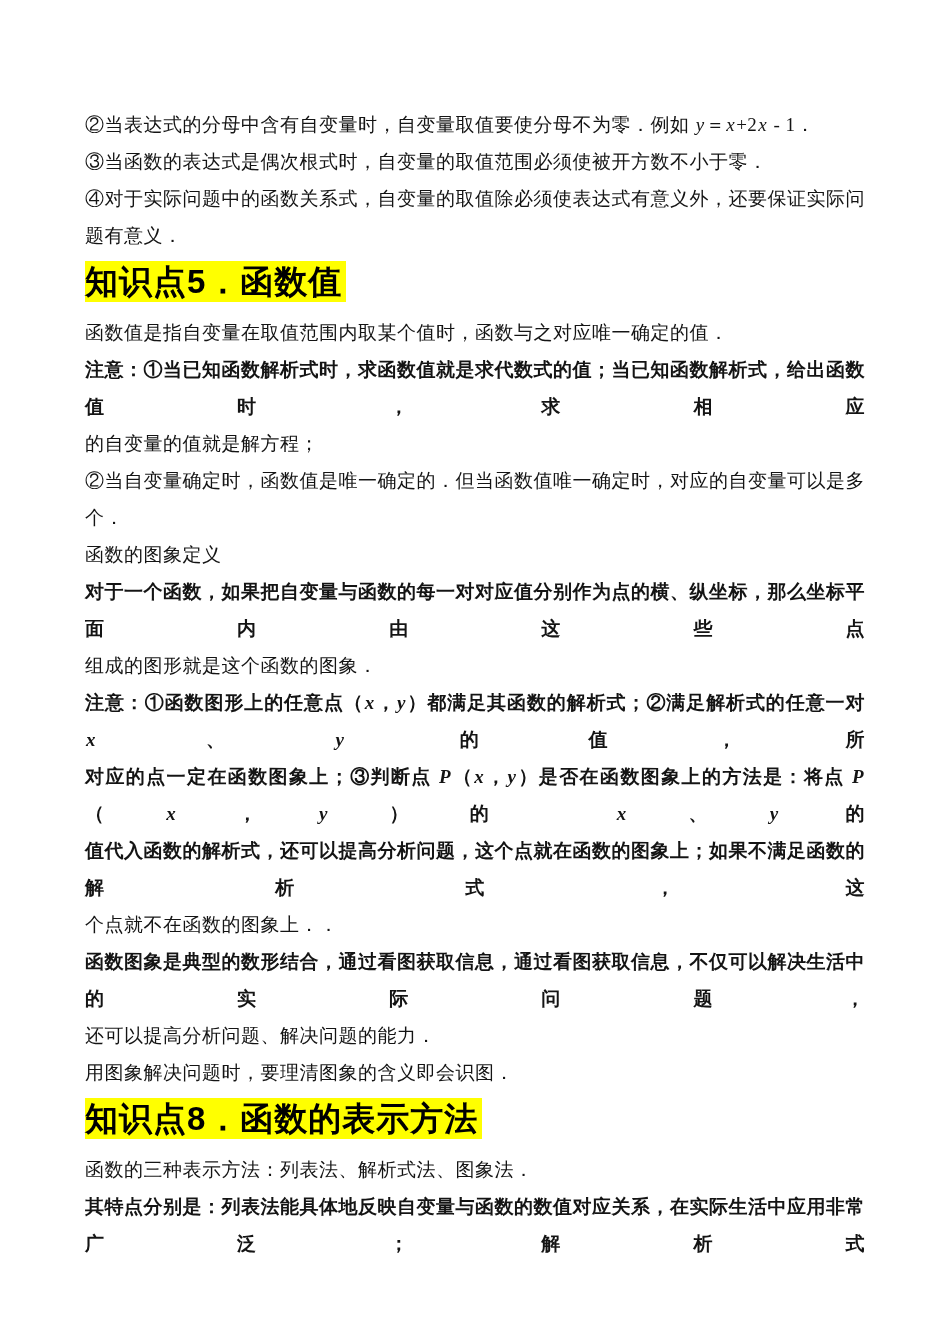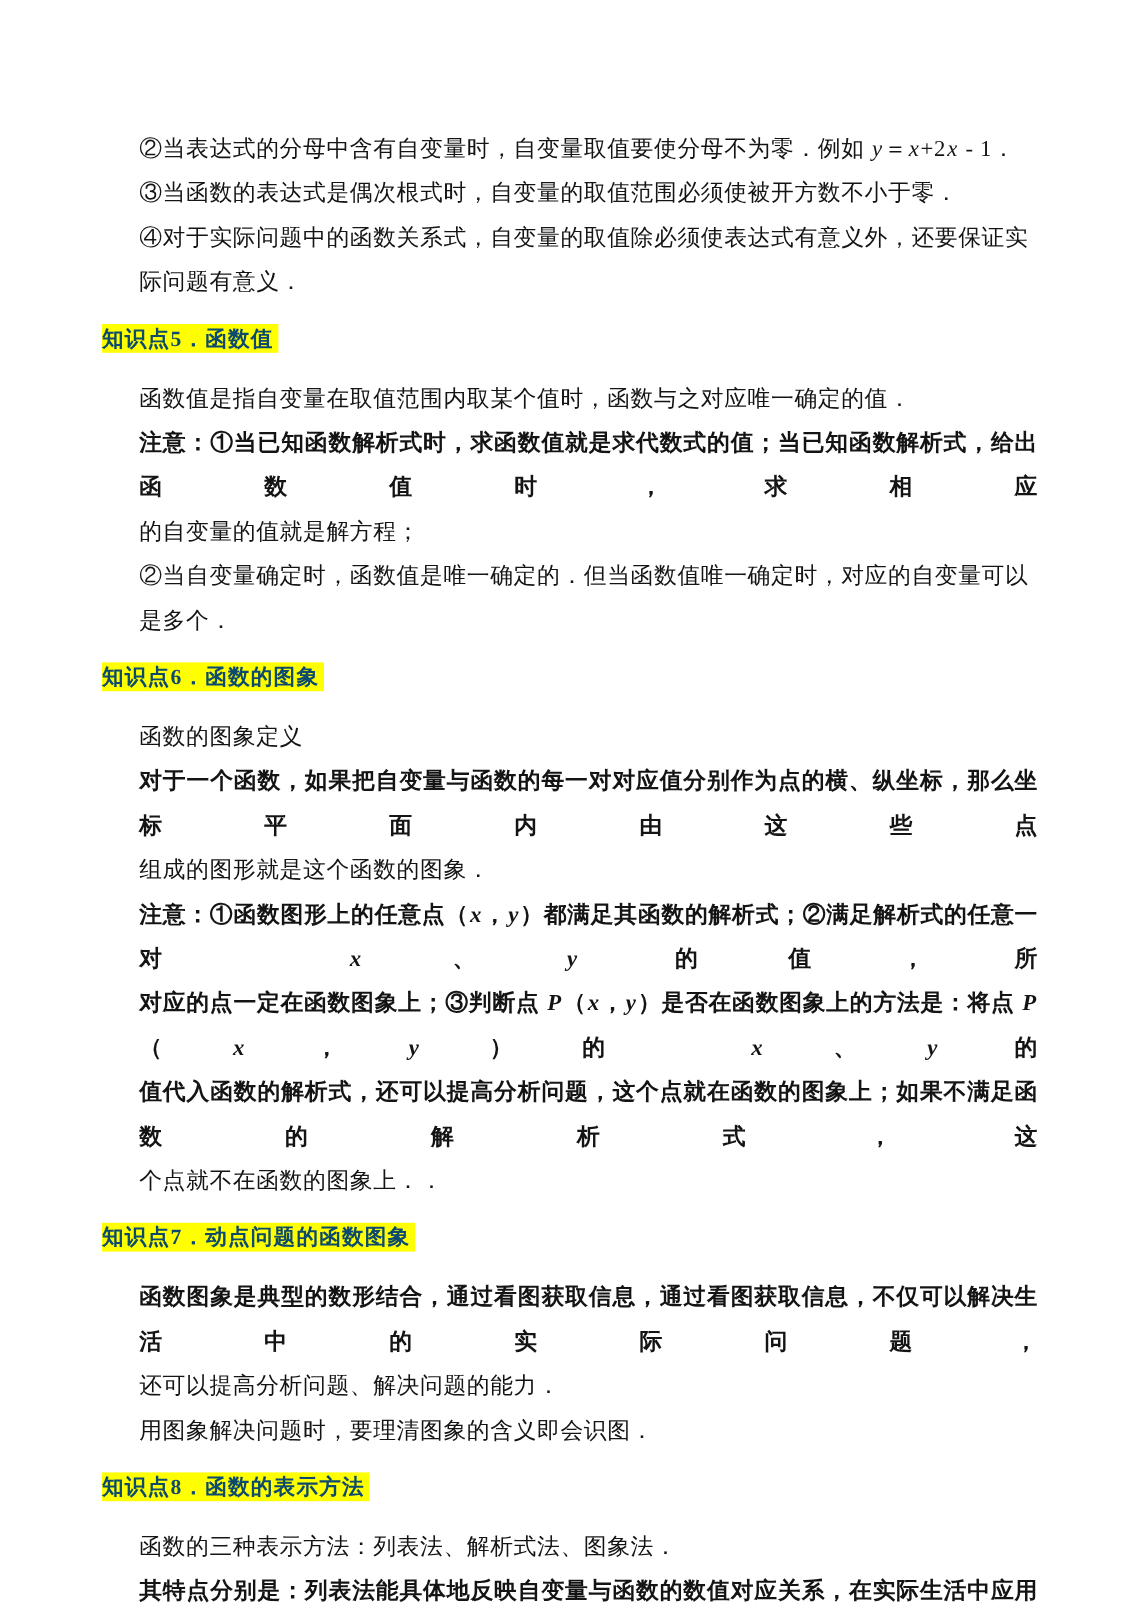--- a/index.html
+++ b/index.html
@@ -17,35 +17,34 @@
     font-family: "Liberation Serif", "DejaVu Serif", serif;
     font-size: 19px;
     color: #141414;
     overflow: hidden;
   }
   .line {
     line-height: 37px;
     min-height: 37px;
     text-align: left;
     letter-spacing: 0.5px;
-    margin-left: 31px;
   }
   .line.fill {
     text-align: justify;
     text-align-last: justify;
     font-weight: bold;
   }
   .heading {
     margin: 10px 0 14px 0;
-    font-family: Liberation Serif, serif;
+    font-family: Liberation Sans, sans-serif;
     font-weight: bold;
-    font-size: 18px;
+    font-size: 33px;
     line-height: 36px;
     letter-spacing: 1px;
-    color: #0c4a6e;
+    color: #000000;
   }
   .heading .hl {
     padding: 2px 4px 2px 0;
   }
   .var {
     font-style: italic;
     font-family: "Liberation Serif", "DejaVu Serif", serif;
     padding: 0 1px;
   }
 </style>
@@ -54,28 +53,26 @@
 
 <main class="page" style="background: rgb(255, 255, 255); color: rgb(20, 20, 20);">
     <div class="line"><span>②当表达式的分母中含有自变量时，自变量取值要使分母不为零．例如 </span><span class="var">y</span><span>＝</span><span class="var">x</span><span>+2</span><span class="var">x</span><span> - 1．</span></div>
     <div class="line"><span>③当函数的表达式是偶次根式时，自变量的取值范围必须使被开方数不小于零．</span></div>
     <div class="line"><span>④对于实际问题中的函数关系式，自变量的取值除必须使表达式有意义外，还要保证实际问题有意义．</span></div>
     <div class="heading"><span class="hl" style="background: rgb(255, 255, 0);">知识点5．函数值</span></div>
     <div class="line"><span>函数值是指自变量在取值范围内取某个值时，函数与之对应唯一确定的值．</span></div>
     <div class="line fill"><span>注意：①当已知函数解析式时，求函数值就是求代数式的值；当已知函数解析式，给出函数值时，求相应</span></div>
     <div class="line"><span>的自变量的值就是解方程；</span></div>
     <div class="line"><span>②当自变量确定时，函数值是唯一确定的．但当函数值唯一确定时，对应的自变量可以是多个．</span></div>
-    <div class="heading"><span class="hl" style="background: rgb(255, 255, 0);">知识点6．函数的图象</span></div>
     <div class="line"><span>函数的图象定义</span></div>
     <div class="line fill"><span>对于一个函数，如果把自变量与函数的每一对对应值分别作为点的横、纵坐标，那么坐标平面内由这些点</span></div>
     <div class="line"><span>组成的图形就是这个函数的图象．</span></div>
     <div class="line fill"><span>注意：①函数图形上的任意点（</span><span class="var">x</span><span>，</span><span class="var">y</span><span>）都满足其函数的解析式；②满足解析式的任意一对 </span><span class="var">x</span><span>、</span><span class="var">y</span><span> 的值，所</span></div>
     <div class="line fill"><span>对应的点一定在函数图象上；③判断点 </span><span class="var">P</span><span>（</span><span class="var">x</span><span>，</span><span class="var">y</span><span>）是否在函数图象上的方法是：将点 </span><span class="var">P</span><span>（</span><span class="var">x</span><span>，</span><span class="var">y</span><span>）的 </span><span class="var">x</span><span>、</span><span class="var">y</span><span> 的</span></div>
     <div class="line fill"><span>值代入函数的解析式，还可以提高分析问题，这个点就在函数的图象上；如果不满足函数的解析式，这</span></div>
     <div class="line"><span>个点就不在函数的图象上．．</span></div>
-    <div class="heading"><span class="hl" style="background: rgb(255, 255, 0);">知识点7．动点问题的函数图象</span></div>
     <div class="line fill"><span>函数图象是典型的数形结合，通过看图获取信息，通过看图获取信息，不仅可以解决生活中的实际问题，</span></div>
     <div class="line"><span>还可以提高分析问题、解决问题的能力．</span></div>
     <div class="line"><span>用图象解决问题时，要理清图象的含义即会识图．</span></div>
     <div class="heading"><span class="hl" style="background: rgb(255, 255, 0); text-align: center;">知识点8．函数的表示方法</span></div>
     <div class="line"><span>函数的三种表示方法：列表法、解析式法、图象法．</span></div>
     <div class="line fill"><span>其特点分别是：列表法能具体地反映自变量与函数的数值对应关系，在实际生活中应用非常广泛；解析式</span></div>
   </main>
 
 </body></html>

